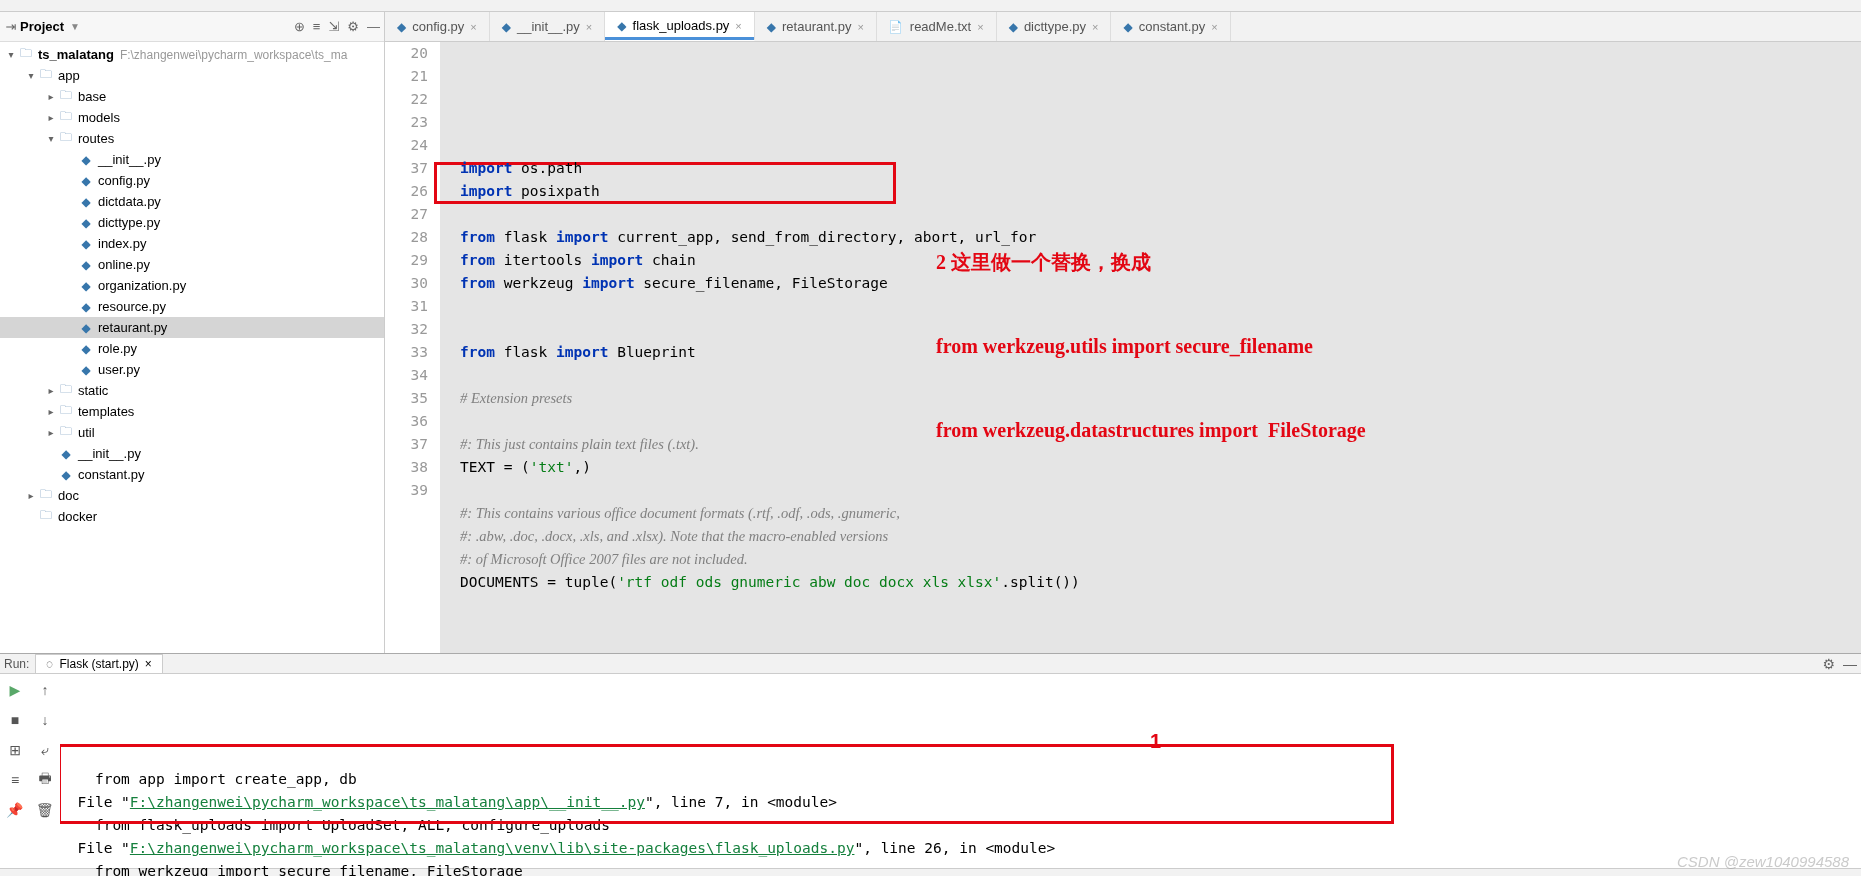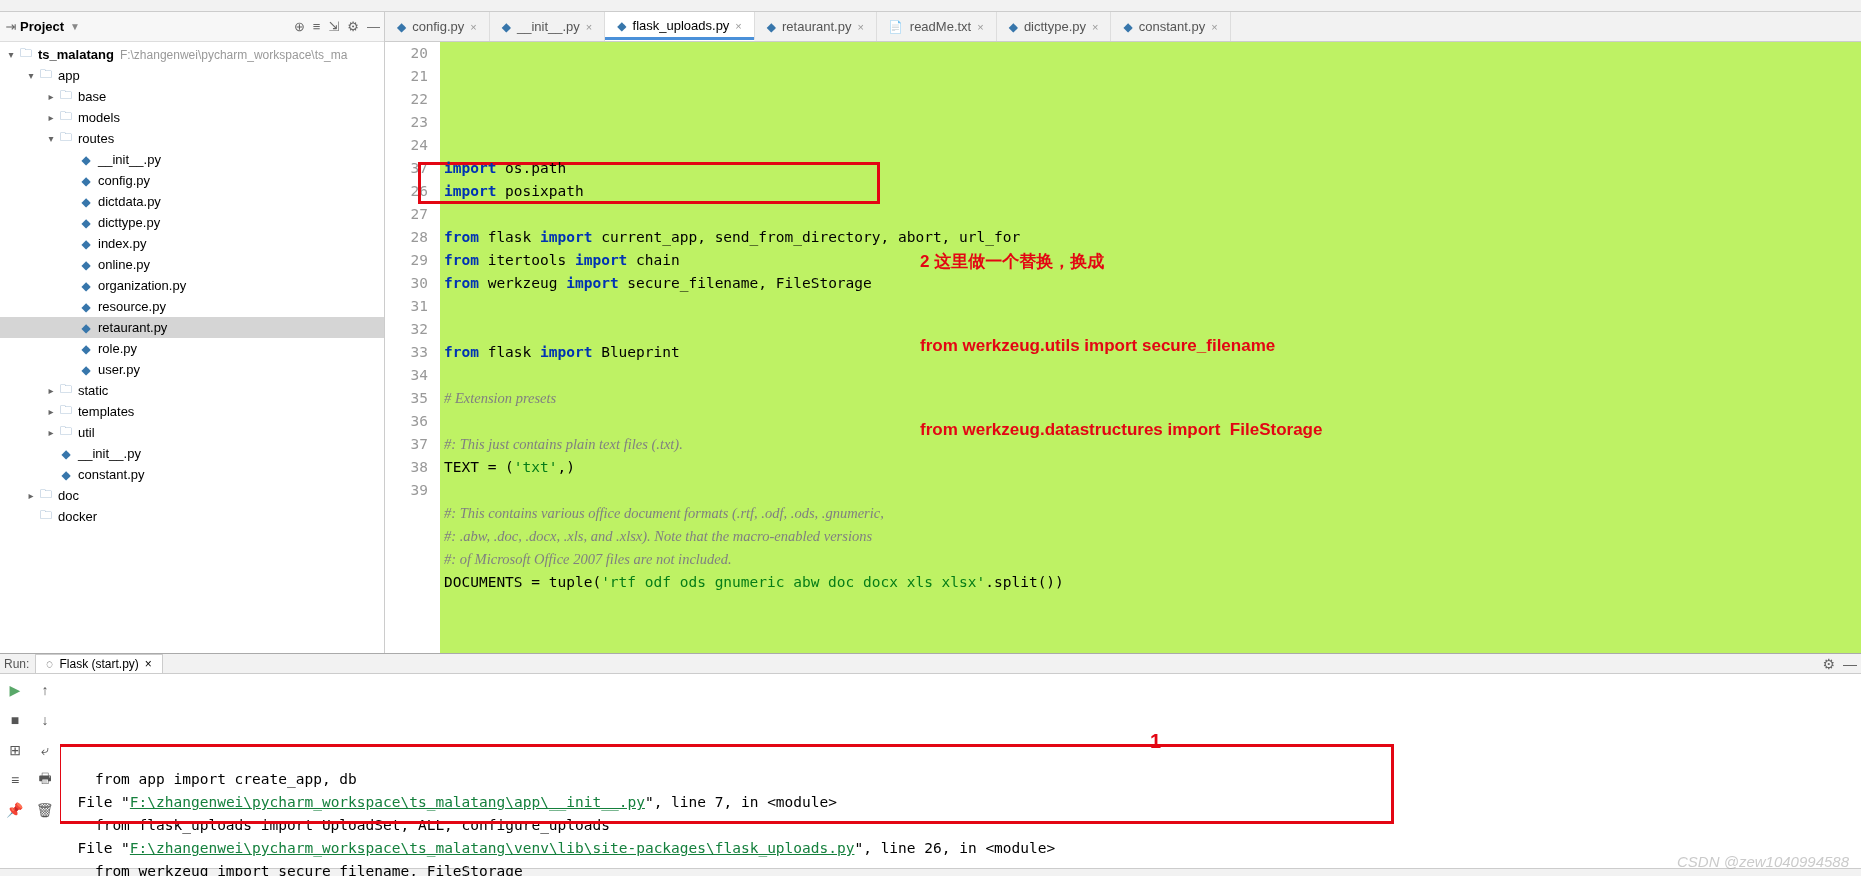--- a/index.html
+++ b/index.html
@@ -31,31 +31,31 @@
     .editor-area { flex: 1; display: flex; flex-direction: column; min-width: 0; }
     .tabs { height: 30px; display: flex; align-items: stretch; background: #f2f2f2; border-bottom: 1px solid #ccc; }
     .tab { display: flex; align-items: center; padding: 0 12px; border-right: 1px solid #ddd; cursor: pointer; gap: 6px; font-size: 13px; color: #555; }
     .tab.active { background: #fff; border-bottom: 2px solid #fff; color: #000; position: relative; }
     .tab.active::after { content: ""; position: absolute; left: 0; right: 0; bottom: -1px; height: 3px; background: #4a90d9; }
     .tab .close { color: #999; font-size: 11px; }
     .tab .ficon { font-size: 12px; }
     
     .reader-mode { position: absolute; right: 30px; top: 48px; color: #888; font-size: 13px; }
     
-    .code-area { flex: 1; display: flex; background: #bef264; font-family: "Consolas", monospace; font-size: 14.5px; overflow: hidden; position: relative; }
+    .code-area { flex: 1; display: flex; background: #e5e5e5; font-family: "Consolas", monospace; font-size: 14.5px; overflow: hidden; position: relative; gap: 16px; }
     .gutter { width: 55px; background: #fff; color: #999; text-align: right; padding-right: 12px; line-height: 23px; user-select: none; }
     .code-body { flex: 1; position: relative; line-height: 23px; white-space: pre; }
     .code-line { padding-left: 4px; position: relative; }
     
     .kw { color: #0033b3; font-weight: bold; }
     .cm { color: #808080; font-style: italic; font-family: Liberation Serif, serif; }
     .str { color: #067d17; }
     
     .red-box { position: absolute; border: 3px solid #e30613; pointer-events: none; }
-    .red-annot { position: absolute; color: #e30613; font-family: Liberation Sans, sans-serif; font-weight: bold; font-size: 17px; line-height: 28px; }
+    .red-annot { position: absolute; color: #e30613; font-family: Liberation Serif, serif; font-weight: bold; font-size: 20px; line-height: 28px; }
     .red-label { position: absolute; color: #e30613; font-weight: bold; font-size: 20px; font-family: sans-serif; }
     
     .run-panel { height: 215px; border-top: 1px solid #aaa; display: flex; flex-direction: column; background: #fff; }
     .run-header { height: 26px; background: #f2f2f2; border-bottom: 1px solid #ccc; display: flex; align-items: center; padding: 0 4px; }
     .run-header .lbl { font-size: 12px; color: #555; margin-right: 6px; }
     .run-tab { background: #fff; border: 1px solid #ccc; border-bottom: none; padding: 2px 10px; font-size: 12px; display: flex; align-items: center; gap: 6px; }
     .run-header .spacer { flex: 1; }
     .run-header .ticon { margin-left: 8px; color: #666; cursor: pointer; font-size: 14px; }
     
     .run-body { flex: 1; display: flex; }

